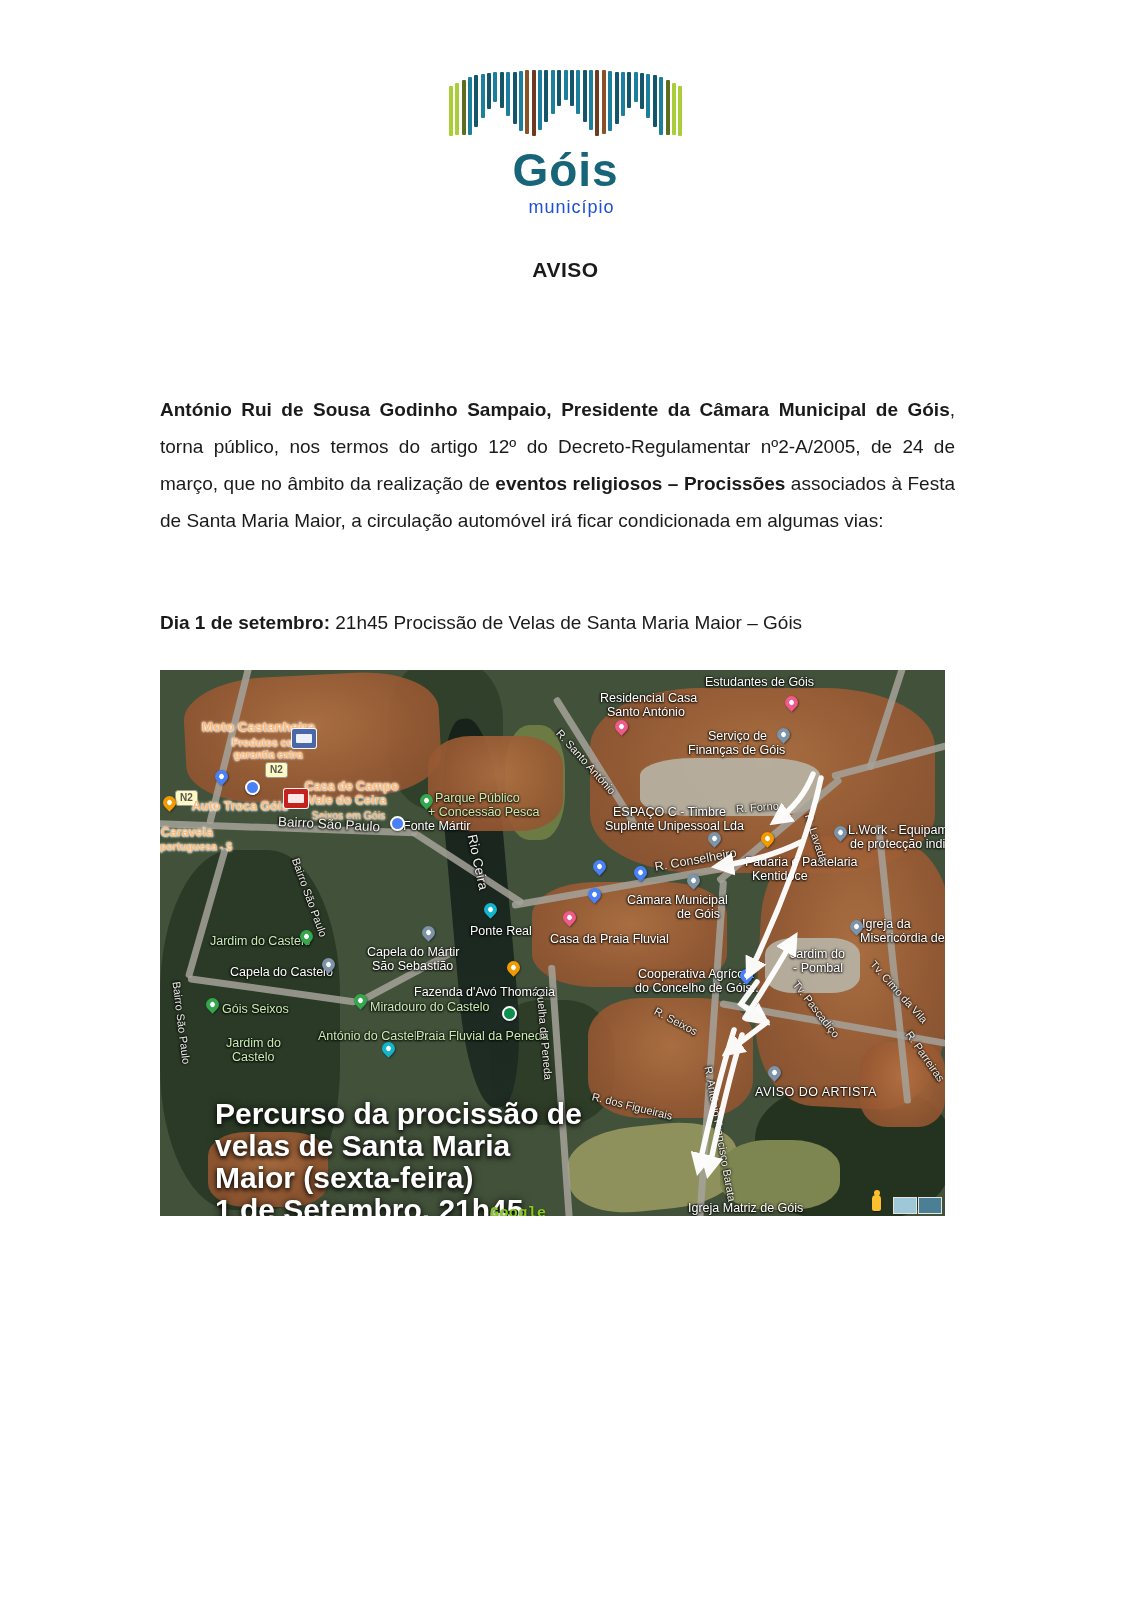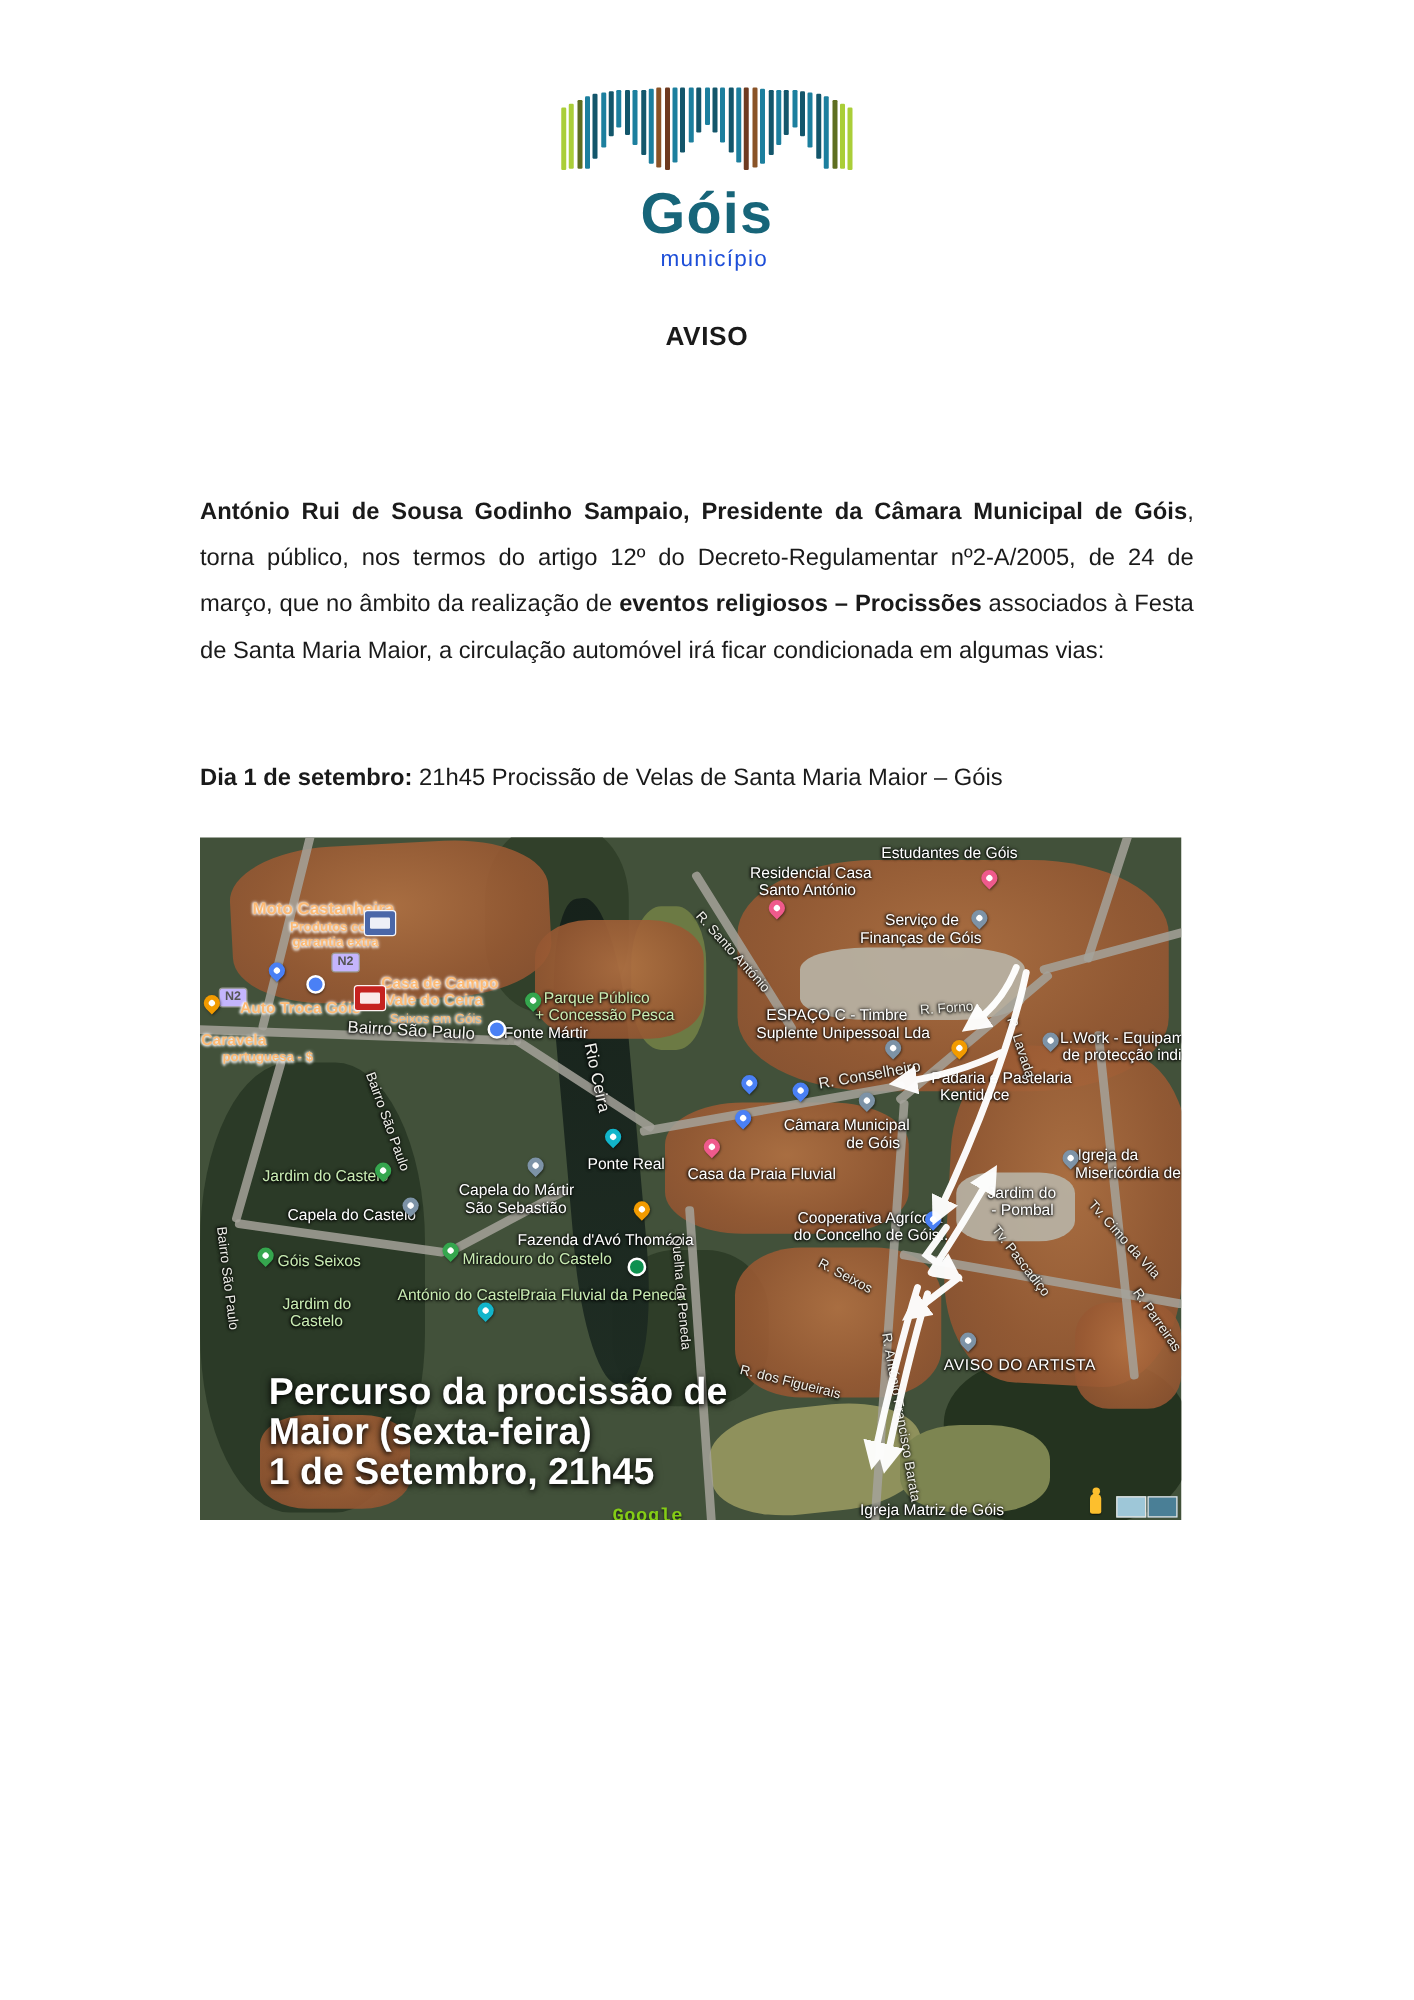--- a/index.html
+++ b/index.html
@@ -53,21 +53,21 @@
   .pin.pink{background:#ef5a8c}.pin.gray{background:#7d93a7}.pin.blue{background:#4a80f5}
   .pin.teal{background:#12b5cb}.pin.grn{background:#35a64e}.pin.orange{background:#f29b00}
   .dotpin{position:absolute;width:11px;height:11px;border-radius:50%;border:2px solid #fff;
        box-shadow:0 1px 2px rgba(0,0,0,.5);}
   .dotpin.blue{background:#4a80f5}.dotpin.grn{background:#0d904f}
   .badge{position:absolute;border-radius:3px;border:1px solid rgba(255,255,255,.95);}
   .badge::after{content:"";position:absolute;left:4px;top:5px;right:4px;bottom:5px;
        background:#fff;border-radius:1px;opacity:.9;}
   .badge.bluebadge{width:24px;height:19px;background:#4a67a8;}
   .badge.redbadge{width:24px;height:19px;background:#c5221f;}
-  .n2{position:absolute;background:#c4b5fd;border:1px solid #9a9a94;border-radius:3px;
+  .n2{position:absolute;background:#fef9c3;border:1px solid #9a9a94;border-radius:3px;
       font-size:10px;font-weight:bold;color:#555;padding:0 4px;line-height:14px;}
   
   .route{position:absolute;left:0;top:0;}
   .map-overlay{position:absolute;left:55px;top:428px;color:#fff;font-weight:bold;
        font-size:30px;line-height:32px;
        text-shadow:0 2px 4px rgba(0,0,0,.9),0 0 8px rgba(0,0,0,.55);}
   .gwm{position:absolute;left:330px;top:535px;color:#84cc16;font-size:15px;font-weight:bold;
        letter-spacing:.4px;text-shadow:0 1px 2px rgba(0,0,0,.7);font-family:Liberation Mono, monospace;}
   .pegman{position:absolute;left:712px;top:525px;width:9px;height:16px;background:#fdbf2d;
        border-radius:4px 4px 2px 2px;box-shadow:0 1px 1px rgba(0,0,0,.5);}
@@ -177,21 +177,21 @@
   <span class="lbl dark" style="left:42px;top:50px;font-size:13.5px;">Moto Castanheira</span>
   <span class="lbl dark small" style="left:72px;top:66px;">Produtos com</span>
   <span class="lbl dark small" style="left:74px;top:78px;">garantia extra</span>
   <span class="n2" style="left:105px;top:92px;">N2</span>
   <span class="n2" style="left:15px;top:120px;">N2</span>
   <span class="lbl dark" style="left:145px;top:110px;">Casa de Campo</span>
   <span class="lbl dark" style="left:148px;top:124px;">Vale do Ceira</span>
   <span class="lbl dark small" style="left:152px;top:139px;font-weight:normal;">Seixos em Góis</span>
   <span class="lbl dark" style="left:32px;top:130px;">Auto Troca Góis</span>
   <span class="lbl dark" style="left:1px;top:156px;">Caravela</span>
-  <span class="lbl dark small" style="left:0;top:170px;padding-left:18px;">portuguesa - $</span>
+  <span class="lbl dark small" style="left:0;top:170px;">portuguesa - $</span>
   <span class="lbl green" style="left:275px;top:122px;">Parque Público</span>
   <span class="lbl green" style="left:268px;top:136px;">+ Concessão Pesca</span>
   <span class="lbl" style="left:453px;top:136px;">ESPAÇO C - Timbre</span>
   <span class="lbl" style="left:445px;top:150px;">Suplente Unipessoal Lda</span>
   <span class="lbl street" style="left:576px;top:131px;transform:rotate(-4deg);">R. Forno</span>
   <span class="lbl big-street" style="left:118px;top:145px;transform:rotate(3deg);transform-origin:left center;">Bairro São Paulo</span>
   <span class="lbl street" style="left:135px;top:182px;transform:rotate(70deg);transform-origin:left center;">Bairro São Paulo</span>
   <span class="lbl street" style="left:16px;top:305px;transform:rotate(83deg);transform-origin:left center;">Bairro São Paulo</span>
   <span class="lbl" style="left:243px;top:150px;">Fonte Mártir</span>
   <span class="lbl big-street" style="left:312px;top:158px;transform:rotate(78deg);transform-origin:left center;">Rio Ceira</span>
@@ -276,20 +276,21 @@
       <path d="M 641 172 C 617 184, 587 192, 560 196" marker-end="url(#arw)"></path>
       <path d="M 597 312 L 581 334 L 603 350" marker-end="url(#arw)"></path>
       <path d="M 607 352 C 594 362, 581 372, 569 381" marker-end="url(#arw)"></path>
       <path d="M 574 360 C 561 402, 549 452, 539 497" marker-end="url(#arw)"></path>
       <path d="M 582 365 C 570 405, 559 452, 549 500" marker-end="url(#arw)"></path>
     </g>
   </svg>
 
   <div class="map-overlay">
     <div>Percurso da procissão de</div>
+    <div>velas de Santa Maria</div>
     <div>Maior (sexta-feira)</div>
     <div>1 de Setembro, 21h45</div>
   </div>
 
   <span class="gwm">Google</span>
   <span class="pegman"></span>
   <span class="thumb t1"></span>
   <span class="thumb t2"></span>
 </div>
 

